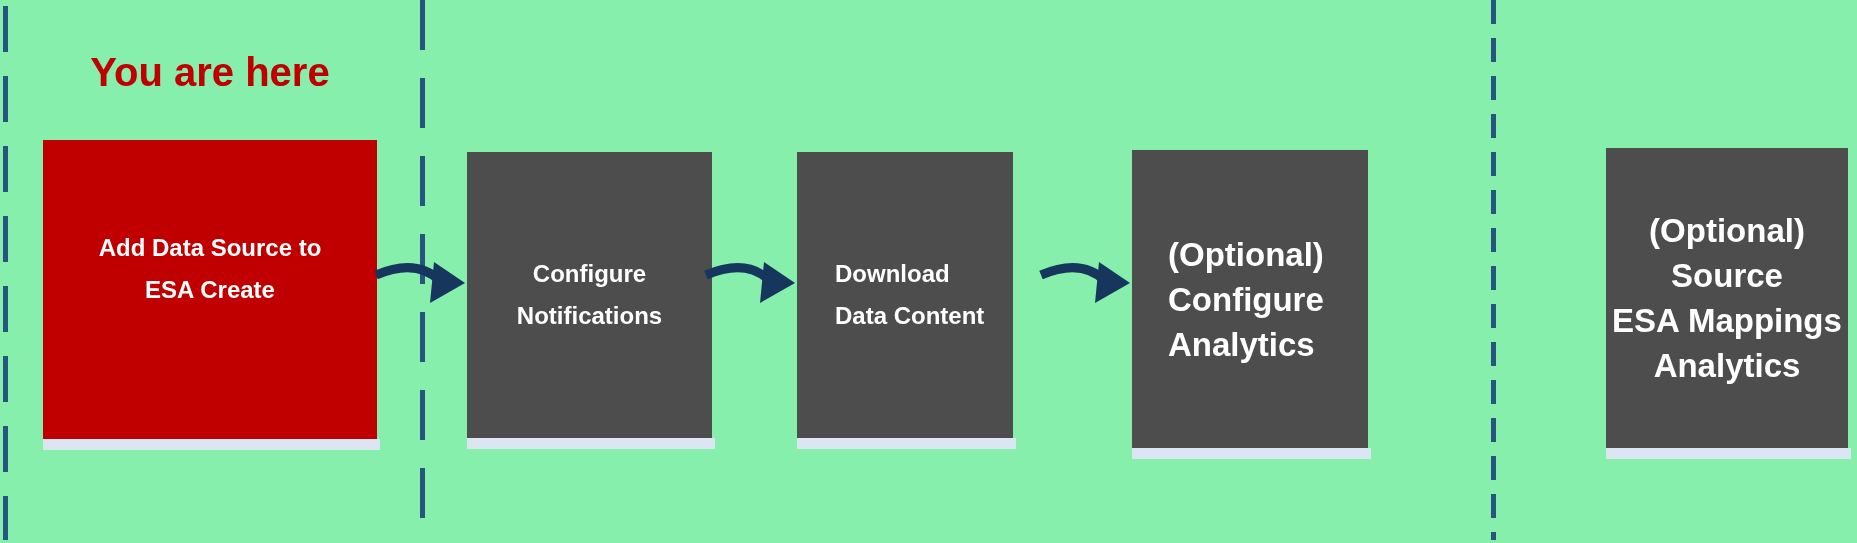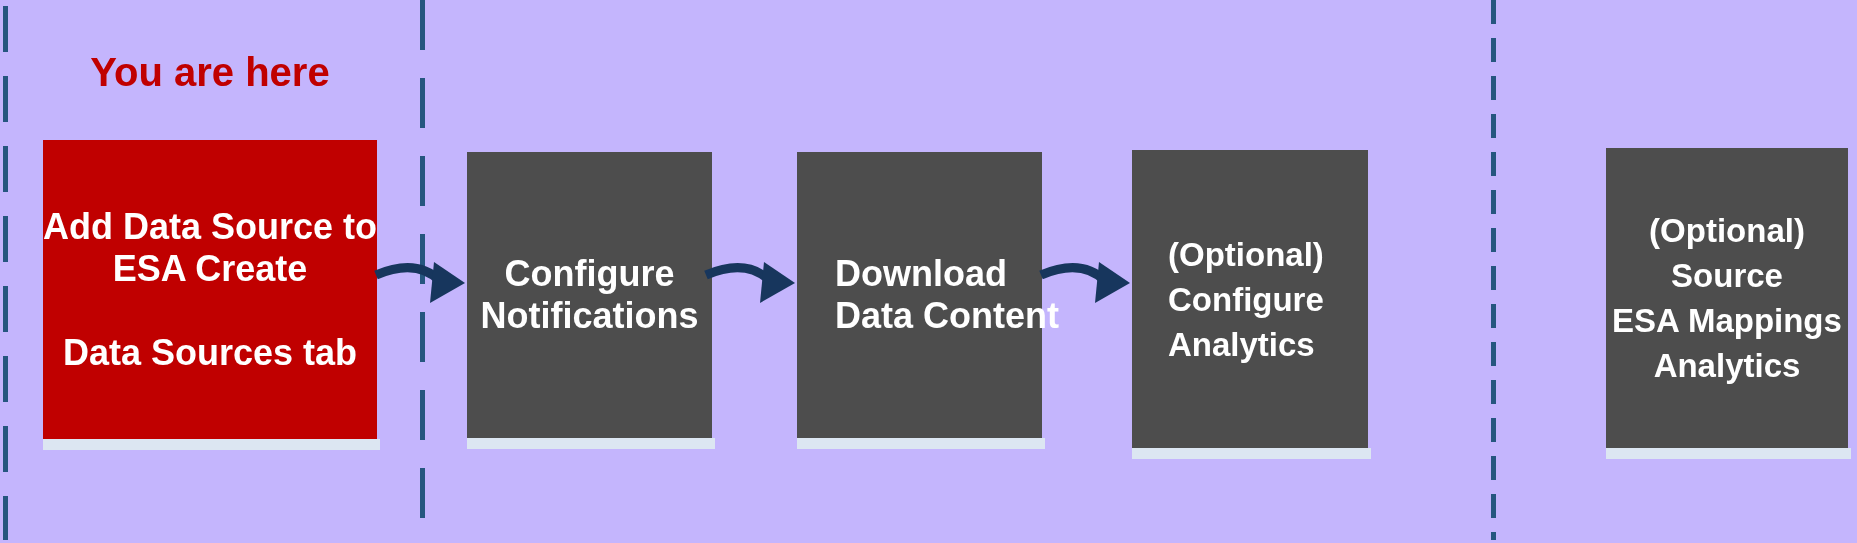--- a/index.html
+++ b/index.html
@@ -1,19 +1,19 @@
 <!DOCTYPE html>
 <html><head>
 <meta charset="utf-8">
 <style>
   html,body{margin:0;padding:0;background:#ffffff;}
   #canvas{
     position:relative;
     width:1857px;height:543px;
-    background:#c4b5fd;
+    background:#86efac;
     font-family:"Liberation Sans",sans-serif;
     overflow:hidden;
   }
   
   .divider{
     position:absolute;width:5px;top:0;height:540px;
   }
   .divider.left{
     left:3px;top:6px;height:534px;
     background:repeating-linear-gradient(to bottom,#26567f 0 46px,transparent 46px 70px);
@@ -30,32 +30,32 @@
   .you-are-here{
     position:absolute;left:43px;width:334px;top:50px;
     text-align:center;color:#c00000;
     font-size:40px;font-weight:bold;white-space:nowrap;
   }
   
   .box{
     position:absolute;box-sizing:border-box;
     display:flex;flex-direction:column;justify-content:center;
     color:#ffffff;font-weight:bold;
-    font-size:36px;line-height:42px;
+    font-size:24px;line-height:42px;
   }
   .box::after{ 
     content:"";position:absolute;top:100%;left:0;right:-3px;height:11px;
     background:#dce6f2;
   }
   .box .line{white-space:nowrap;}
   .box.current{background:#c00000;text-align:center;}
   .box.gray{background:#4d4d4d;}
   #box1{left:43px;top:140px;width:334px;height:299px;}
   #box2{left:467px;top:152px;width:245px;height:286px;text-align:center;}
-  #box3{left:797px;top:152px;width:245px;height:286px;text-align:left;padding-left:38px;}
+  #box3{left:797px;top:152px;width:216px;height:286px;text-align:left;padding-left:38px;}
   #box4{left:1132px;top:150px;width:236px;height:298px;text-align:left;padding-left:36px;font-size:33px;line-height:45px;}
   #box5{left:1606px;top:148px;width:242px;height:300px;text-align:center;font-size:33px;line-height:45px;}
   
   .arrow{position:absolute;top:257px;width:95px;height:52px;z-index:2;}
   #arrow1{left:372px;}
   #arrow2{left:702px;}
   #arrow3{left:1037px;}
 </style>
 </head>
 <body>
@@ -65,21 +65,20 @@
   <div class="divider left"></div>
   <div class="divider mid"></div>
   <div class="divider right"></div>
 
   <div class="you-are-here">You are here</div>
 
   <div id="box1" class="box current">
     <div class="line">Add Data Source to</div>
     <div class="line">ESA Create</div>
     <div class="line">&nbsp;</div>
-    <div class="line">Data Sources tab</div>
   </div>
 
   <svg id="arrow1" class="arrow" viewBox="0 0 95 52">
     <path d="M4,18 C30,7 52,8 68,24" fill="none" stroke="#17365d" stroke-width="9"></path>
     <polygon points="62,5 93,26 58,46" fill="#17365d"></polygon>
   </svg>
 
   <div id="box2" class="box gray">
     <div class="line">Configure</div>
     <div class="line">Notifications</div>

